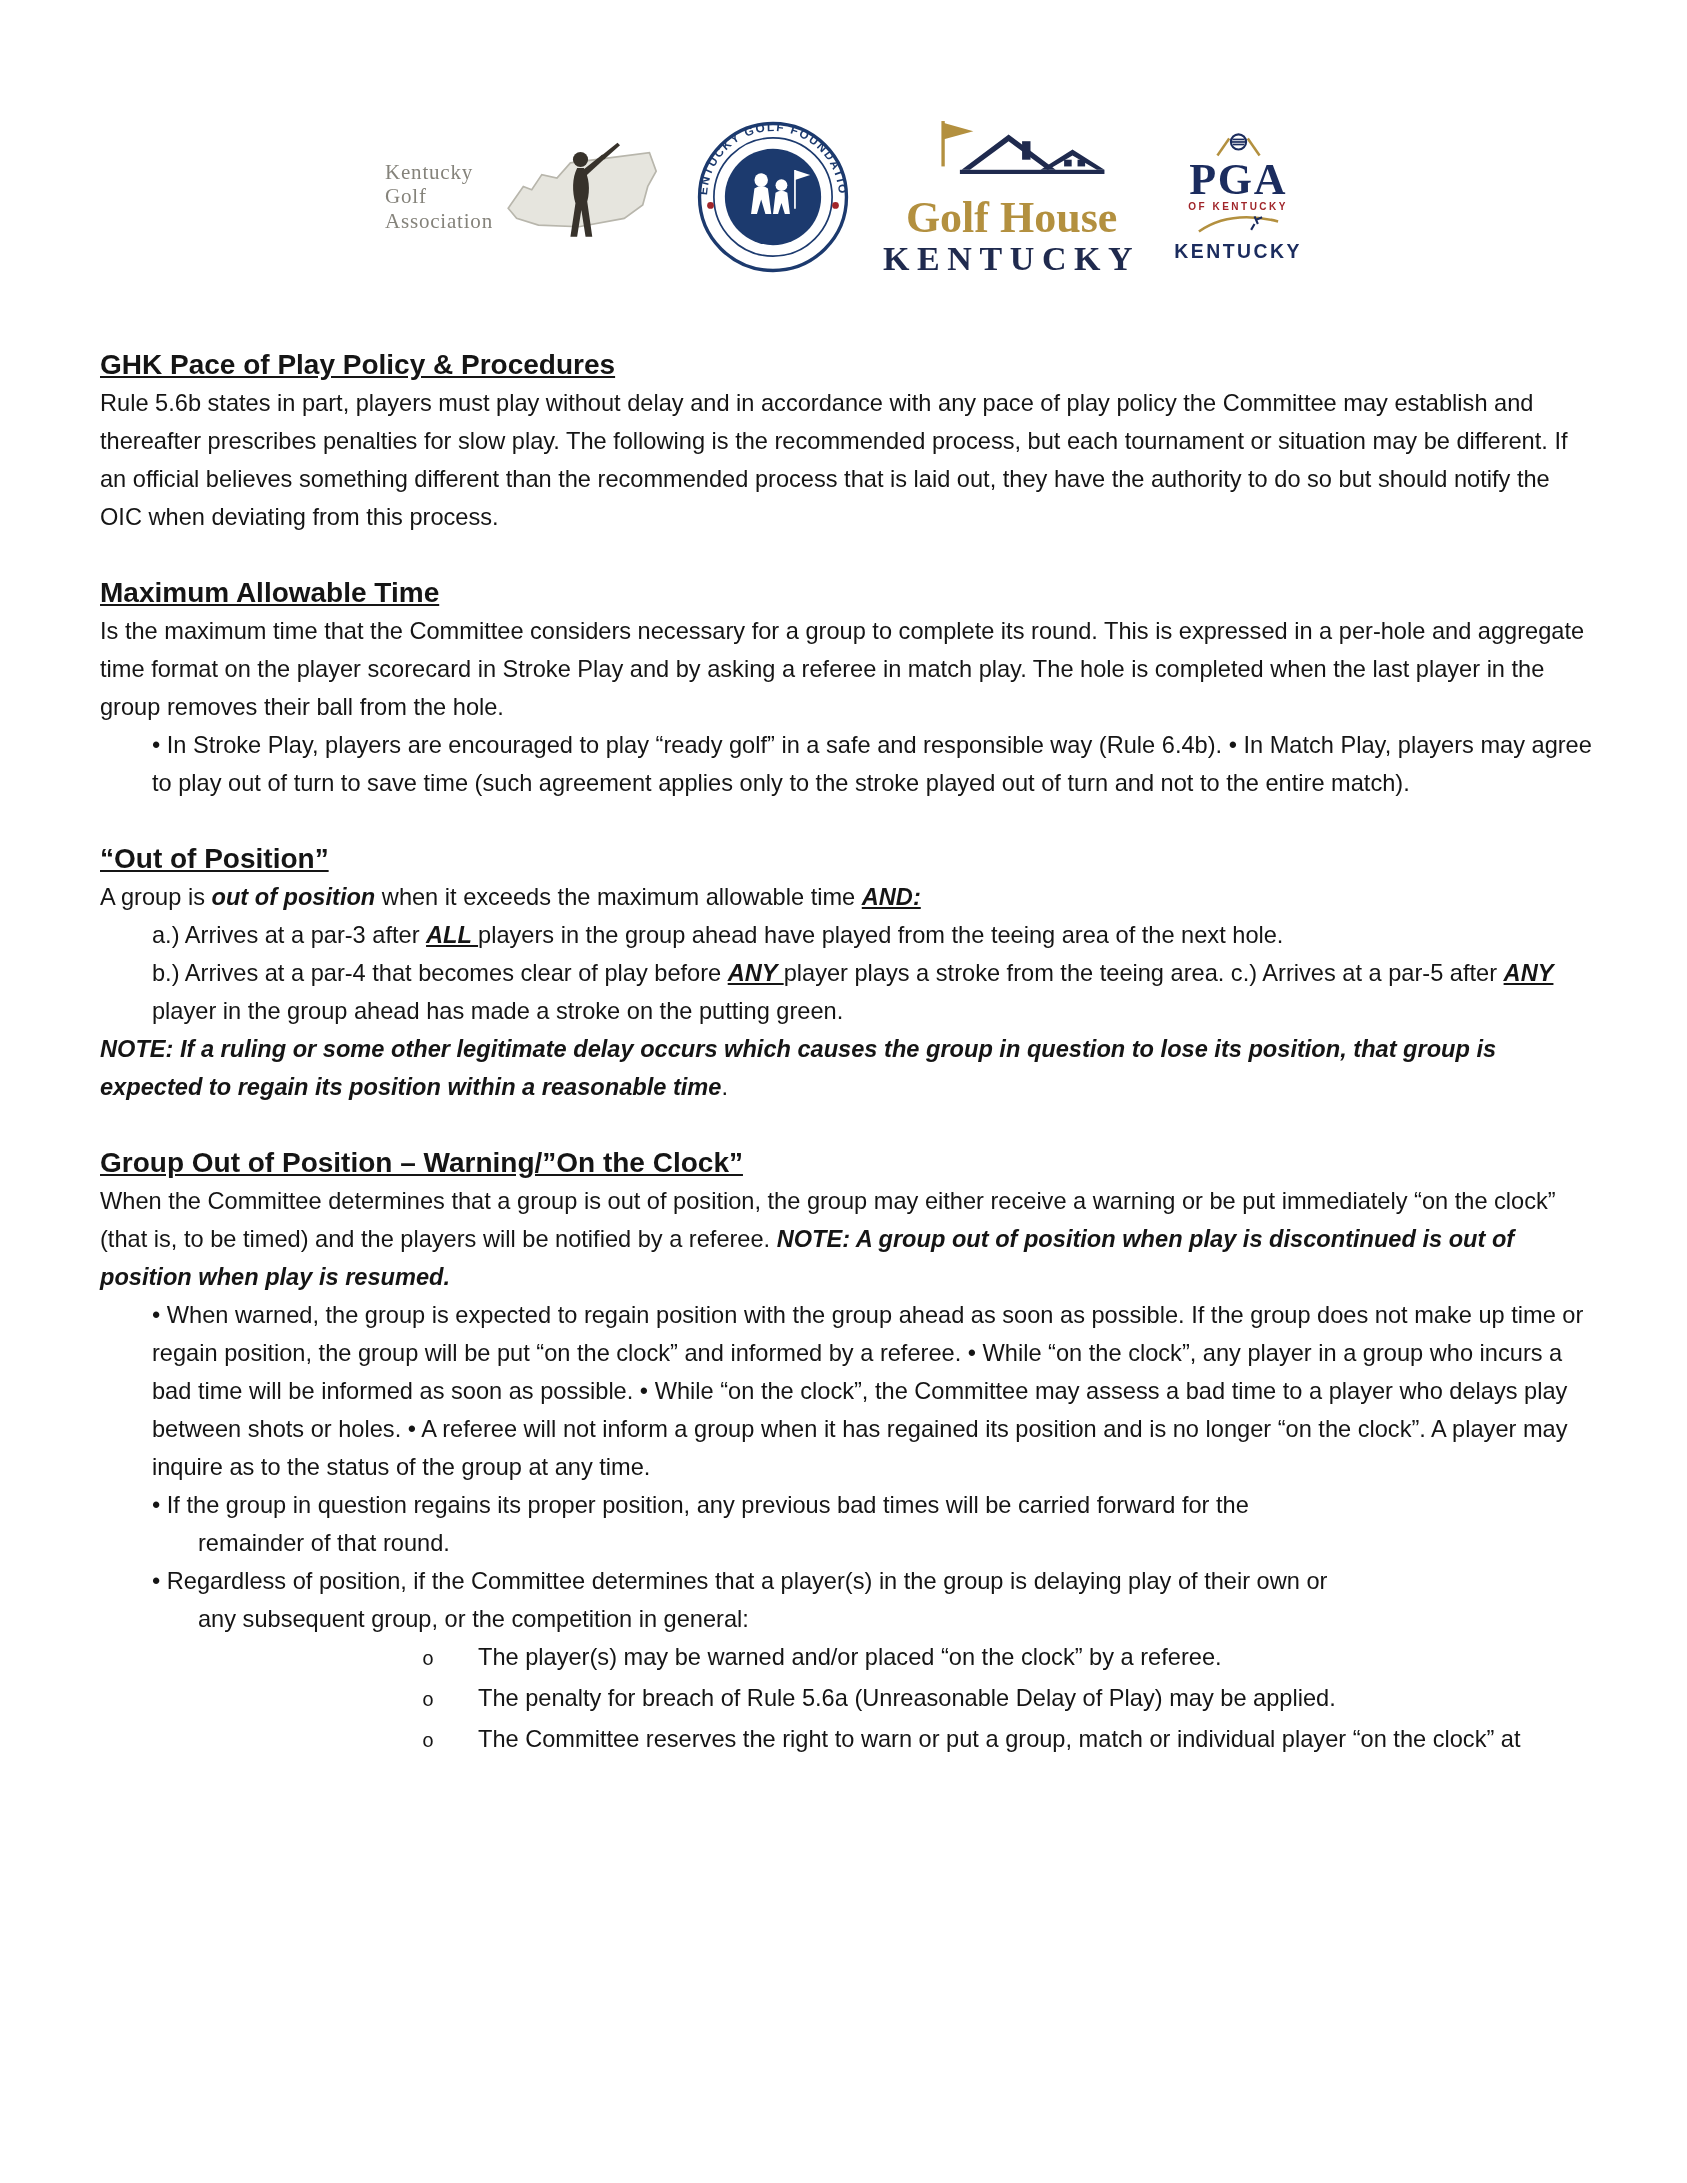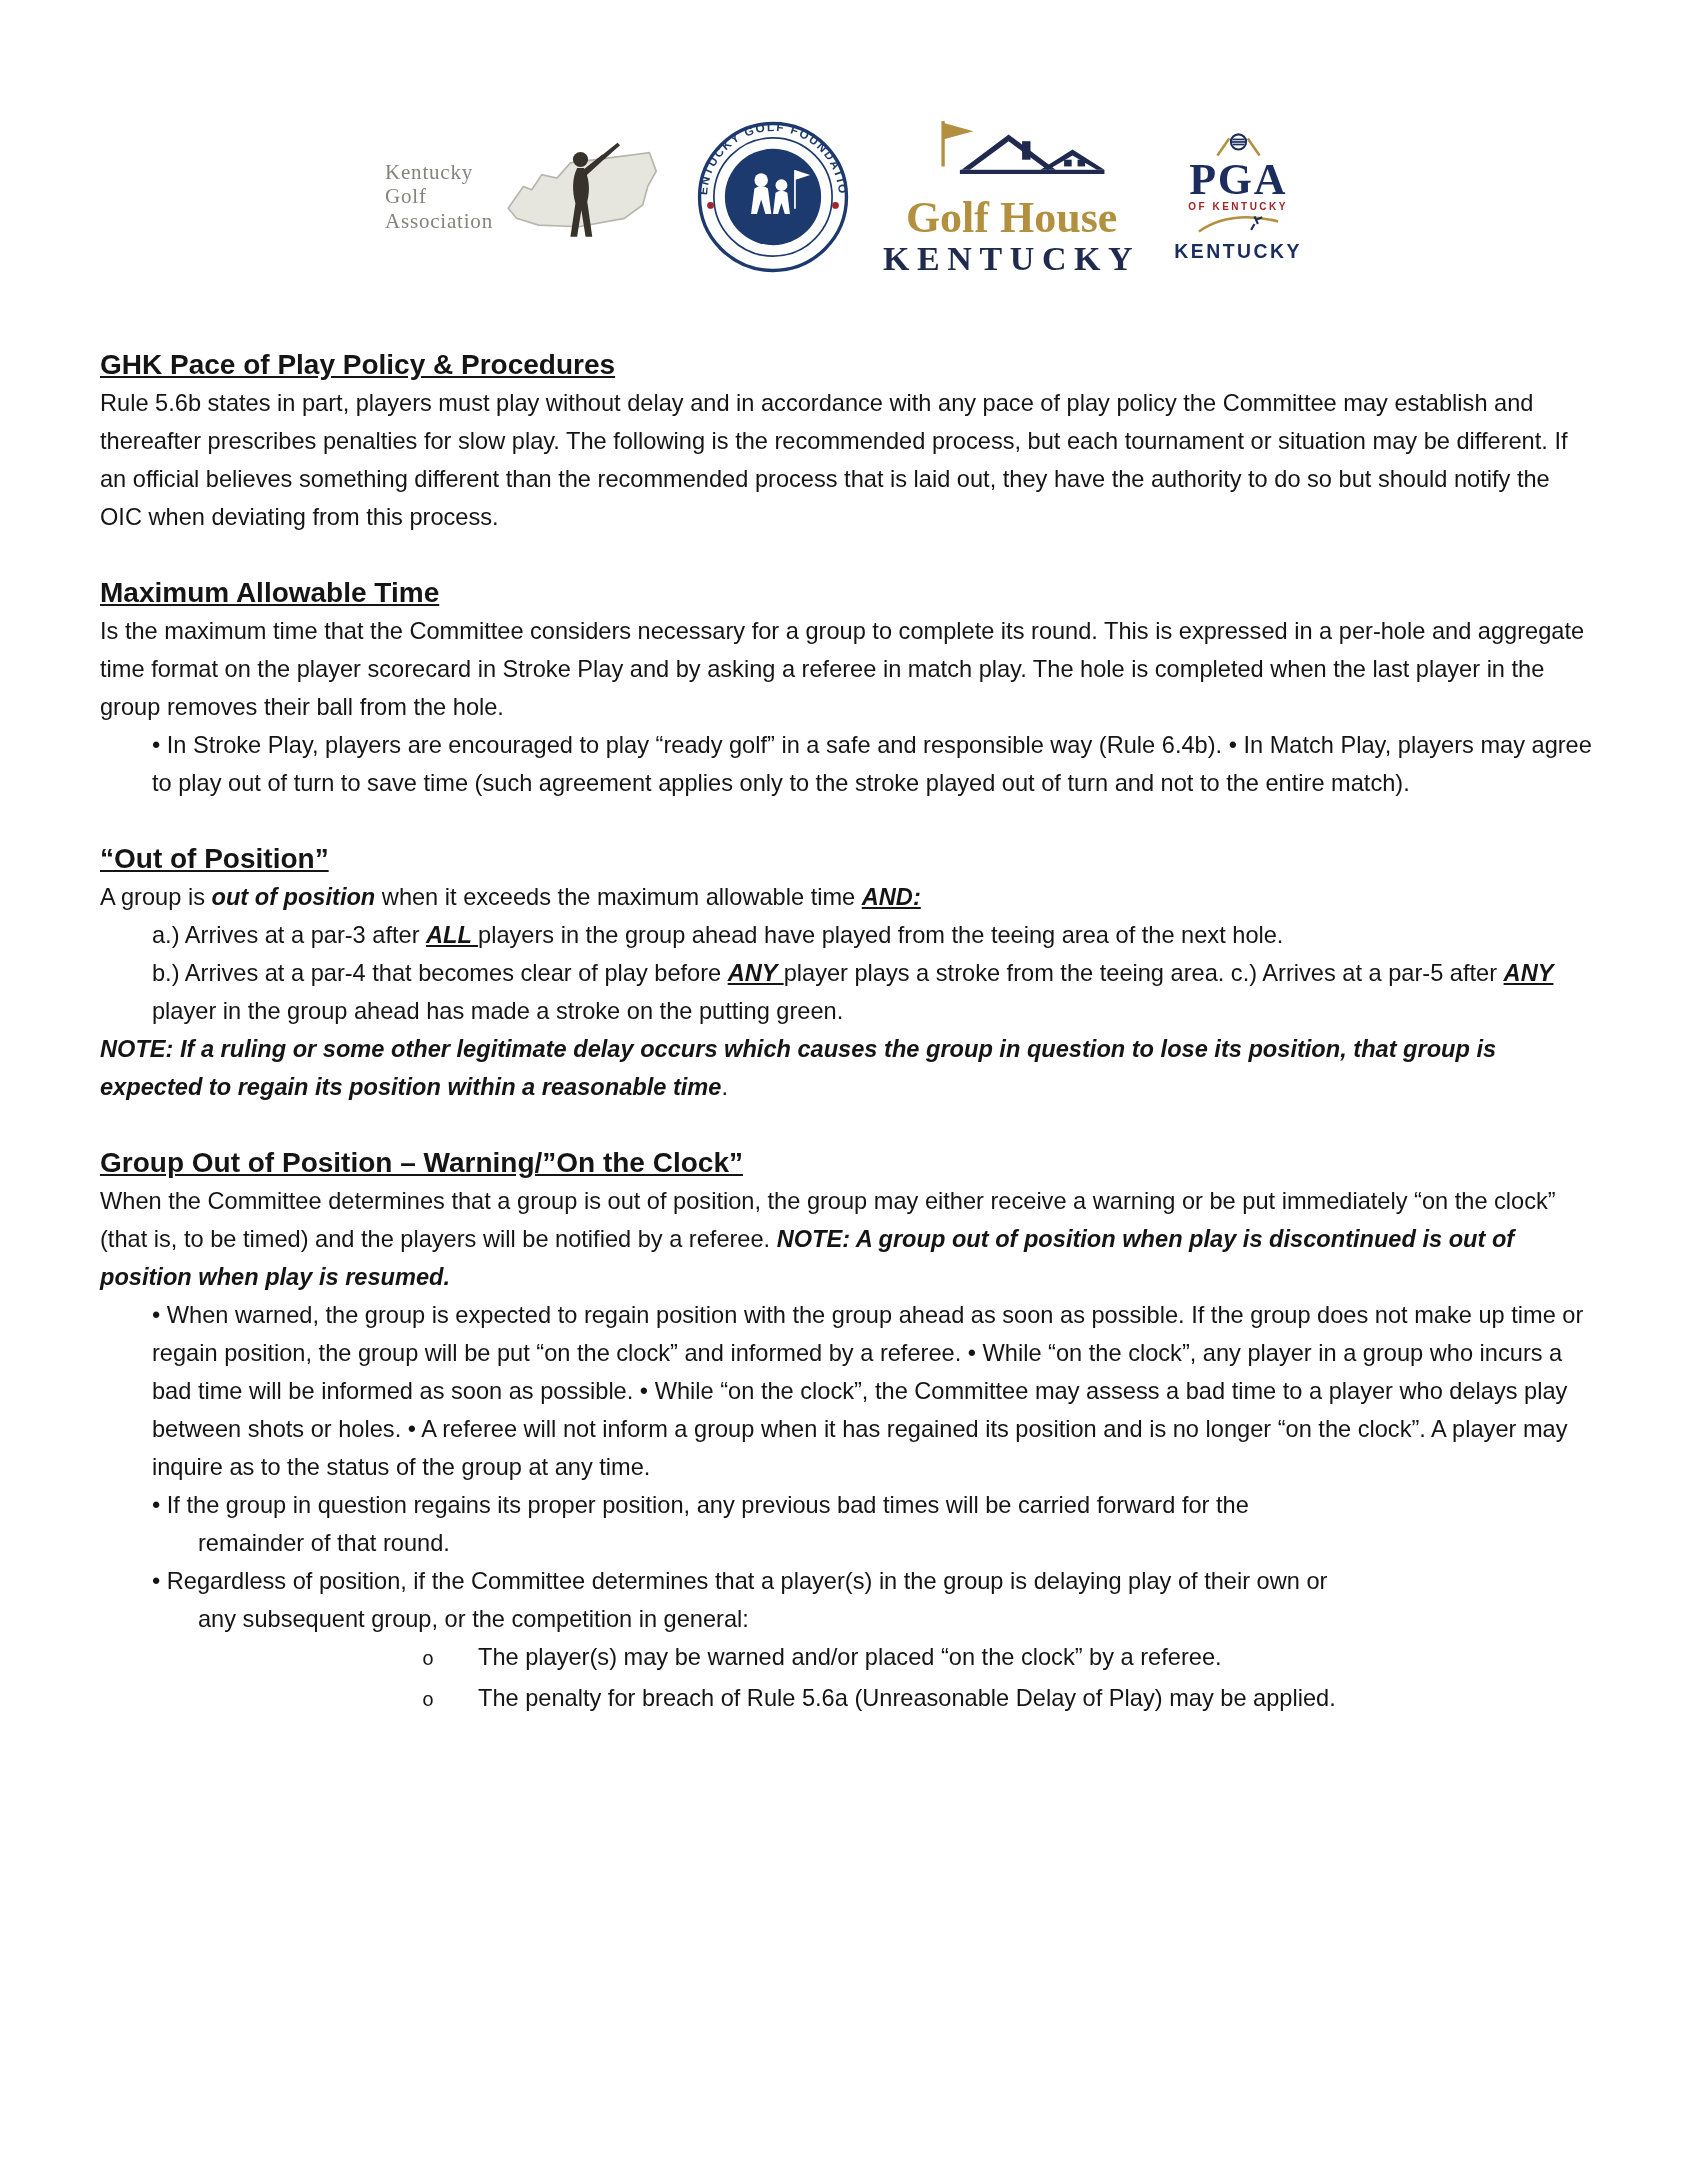--- a/index.html
+++ b/index.html
@@ -148,17 +148,18 @@
     <section class="section">
       <h2 class="heading">Group Out of Position – Warning/”On the Clock”</h2>
       <p class="para"><span>When the Committee determines that a group is out of position, the group may either receive a warning or be put immediately “on the clock” (that is, to be timed) and the players will be notified by a referee. </span><span class="b i">NOTE: A group out of position when play is discontinued is out of position when play is resumed.</span></p>
       <p class="para indent1"><span>• When warned, the group is expected to regain position with the group ahead as soon as possible. If the group does not make up time or regain position, the group will be put “on the clock” and informed by a referee. • While “on the clock”, any player in a group who incurs a bad time will be informed as soon as possible. • While “on the clock”, the Committee may assess a bad time to a player who delays play between shots or holes. • A referee will not inform a group when it has regained its position and is no longer “on the clock”. A player may inquire as to the status of the group at any time.</span></p>
       <p class="para indent1"><span>• If the group in question regains its proper position, any previous bad times will be carried forward for the</span></p>
       <p class="para indent2"><span>remainder of that round.</span></p>
       <p class="para indent1"><span>• Regardless of position, if the Committee determines that a player(s) in the group is delaying play of their own or</span></p>
       <p class="para indent2"><span>any subsequent group, or the competition in general:</span></p>
       <p class="para sub"><span class="sub-marker">o</span><span><span>The player(s) may be warned and/or placed “on the clock” by a referee.</span></span></p>
       <p class="para sub"><span class="sub-marker">o</span><span><span>The penalty for breach of Rule 5.6a (Unreasonable Delay of Play) may be applied.</span></span></p>
+      <p class="para sub"><span class="sub-marker">o</span><span><span>The Committee reserves the right to warn or put a group, match or individual player “on the clock” at</span></span></p>
     </section>
 
   </main>
 </div>
 
 
 </body></html>

